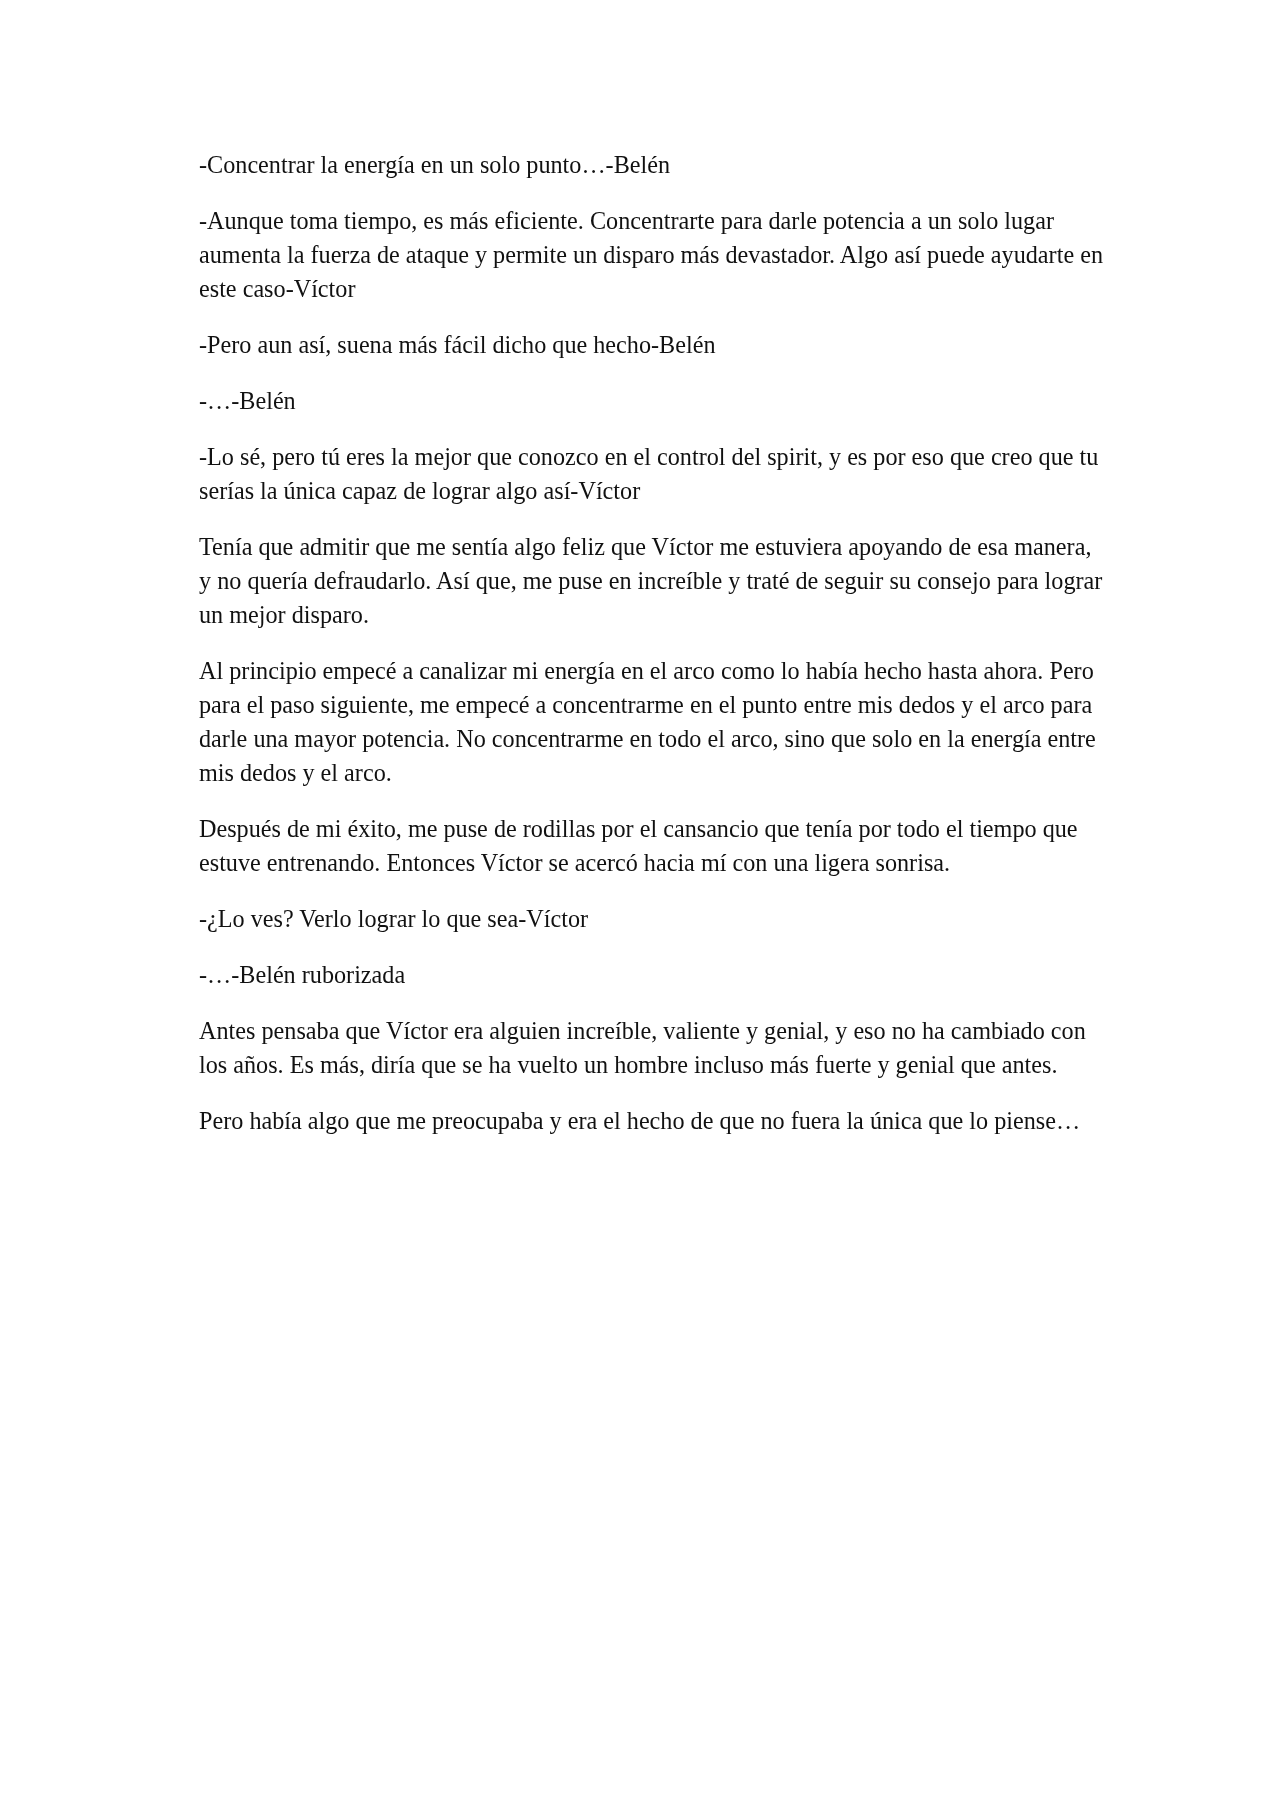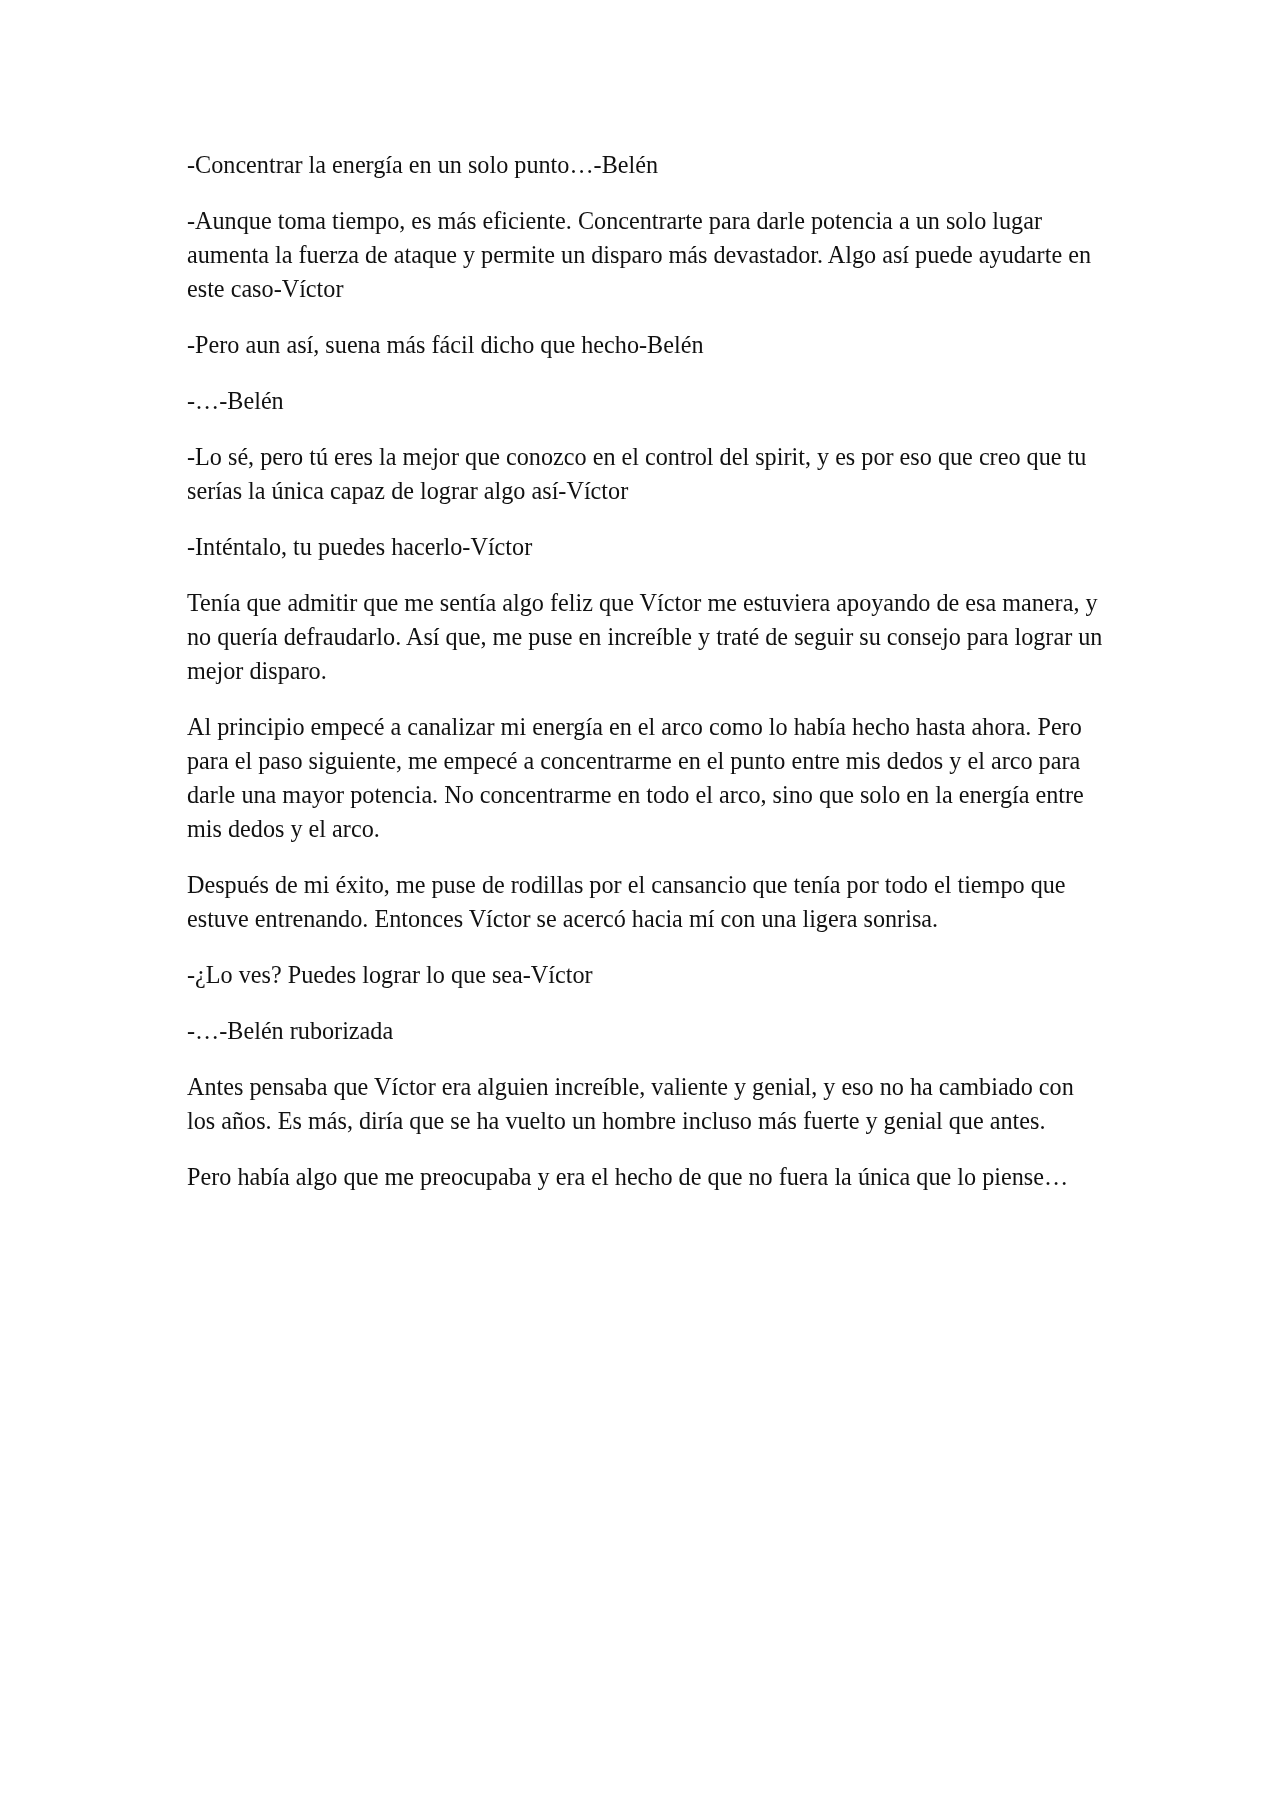--- a/index.html
+++ b/index.html
@@ -17,35 +17,34 @@
       position: absolute;
       left: 184px;
       top: 148px;
       width: 920px;
       color: #111111;
       font-family: "Liberation Serif", "DejaVu Serif", serif;
       font-size: 24.2px;
       line-height: 34px;
     }
     .para {
-      margin: 0 0 22px 3px;
+      margin: 0 0 22px 15px;
       padding: 0;
       text-align: left;
     }
   </style>
 </head>
 <body>
 
 <div class="page">
   <p class="para">-Concentrar la energía en un solo punto…-Belén</p>
   <p class="para">-Aunque toma tiempo, es más eficiente. Concentrarte para darle potencia a un solo lugar aumenta la fuerza de ataque y permite un disparo más devastador. Algo así puede ayudarte en este caso-Víctor</p>
   <p class="para">-Pero aun así, suena más fácil dicho que hecho-Belén</p>
   <p class="para">-…-Belén</p>
   <p class="para">-Lo sé, pero tú eres la mejor que conozco en el control del spirit, y es por eso que creo que tu serías la única capaz de lograr algo así-Víctor</p>
-  <p class="para">-Inténtalo, tu puedes hacerlo-Víctor</p>
   <p class="para">Tenía que admitir que me sentía algo feliz que Víctor me estuviera apoyando de esa manera, y no quería defraudarlo. Así que, me puse en increíble y traté de seguir su consejo para lograr un mejor disparo.</p>
   <p class="para">Al principio empecé a canalizar mi energía en el arco como lo había hecho hasta ahora. Pero para el paso siguiente, me empecé a concentrarme en el punto entre mis dedos y el arco para darle una mayor potencia. No concentrarme en todo el arco, sino que solo en la energía entre mis dedos y el arco.</p>
   <p class="para">Después de mi éxito, me puse de rodillas por el cansancio que tenía por todo el tiempo que estuve entrenando. Entonces Víctor se acercó hacia mí con una ligera sonrisa.</p>
-  <p class="para">-¿Lo ves? Puedes lograr lo que sea-Víctor</p>
+  <p class="para">-¿Lo ves? Verlo lograr lo que sea-Víctor</p>
   <p class="para">-…-Belén ruborizada</p>
   <p class="para">Antes pensaba que Víctor era alguien increíble, valiente y genial, y eso no ha cambiado con los años. Es más, diría que se ha vuelto un hombre incluso más fuerte y genial que antes.</p>
   <p class="para">Pero había algo que me preocupaba y era el hecho de que no fuera la única que lo piense…</p>
 </div>
 
 </body></html>

